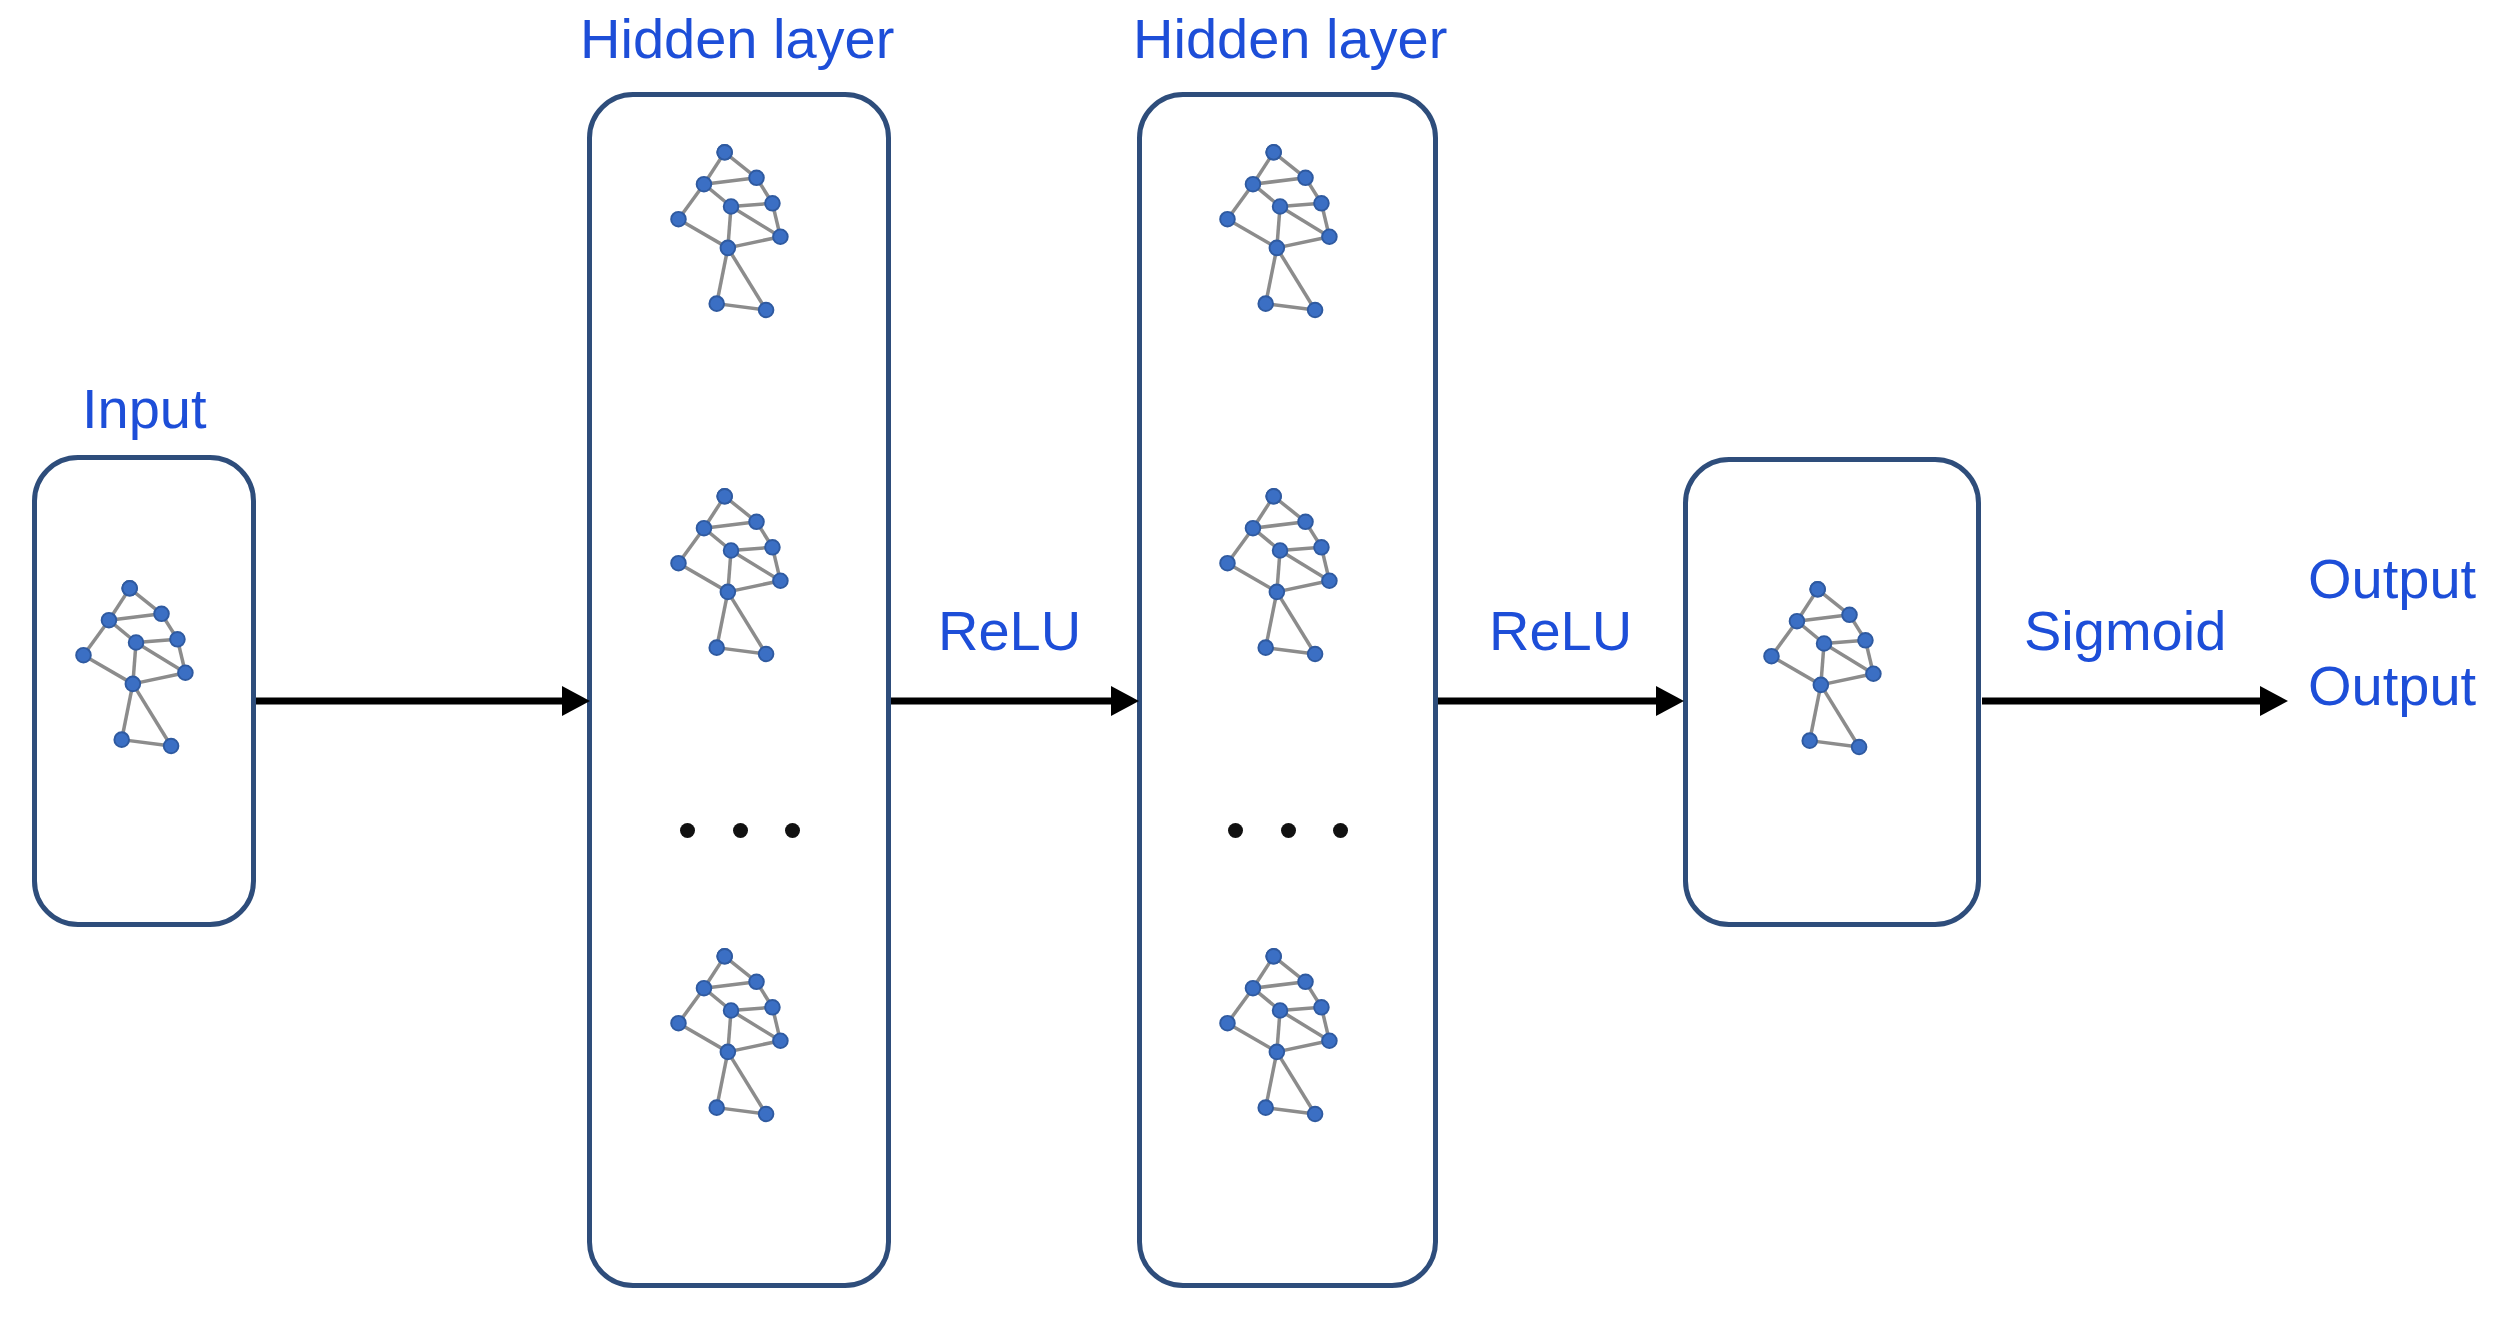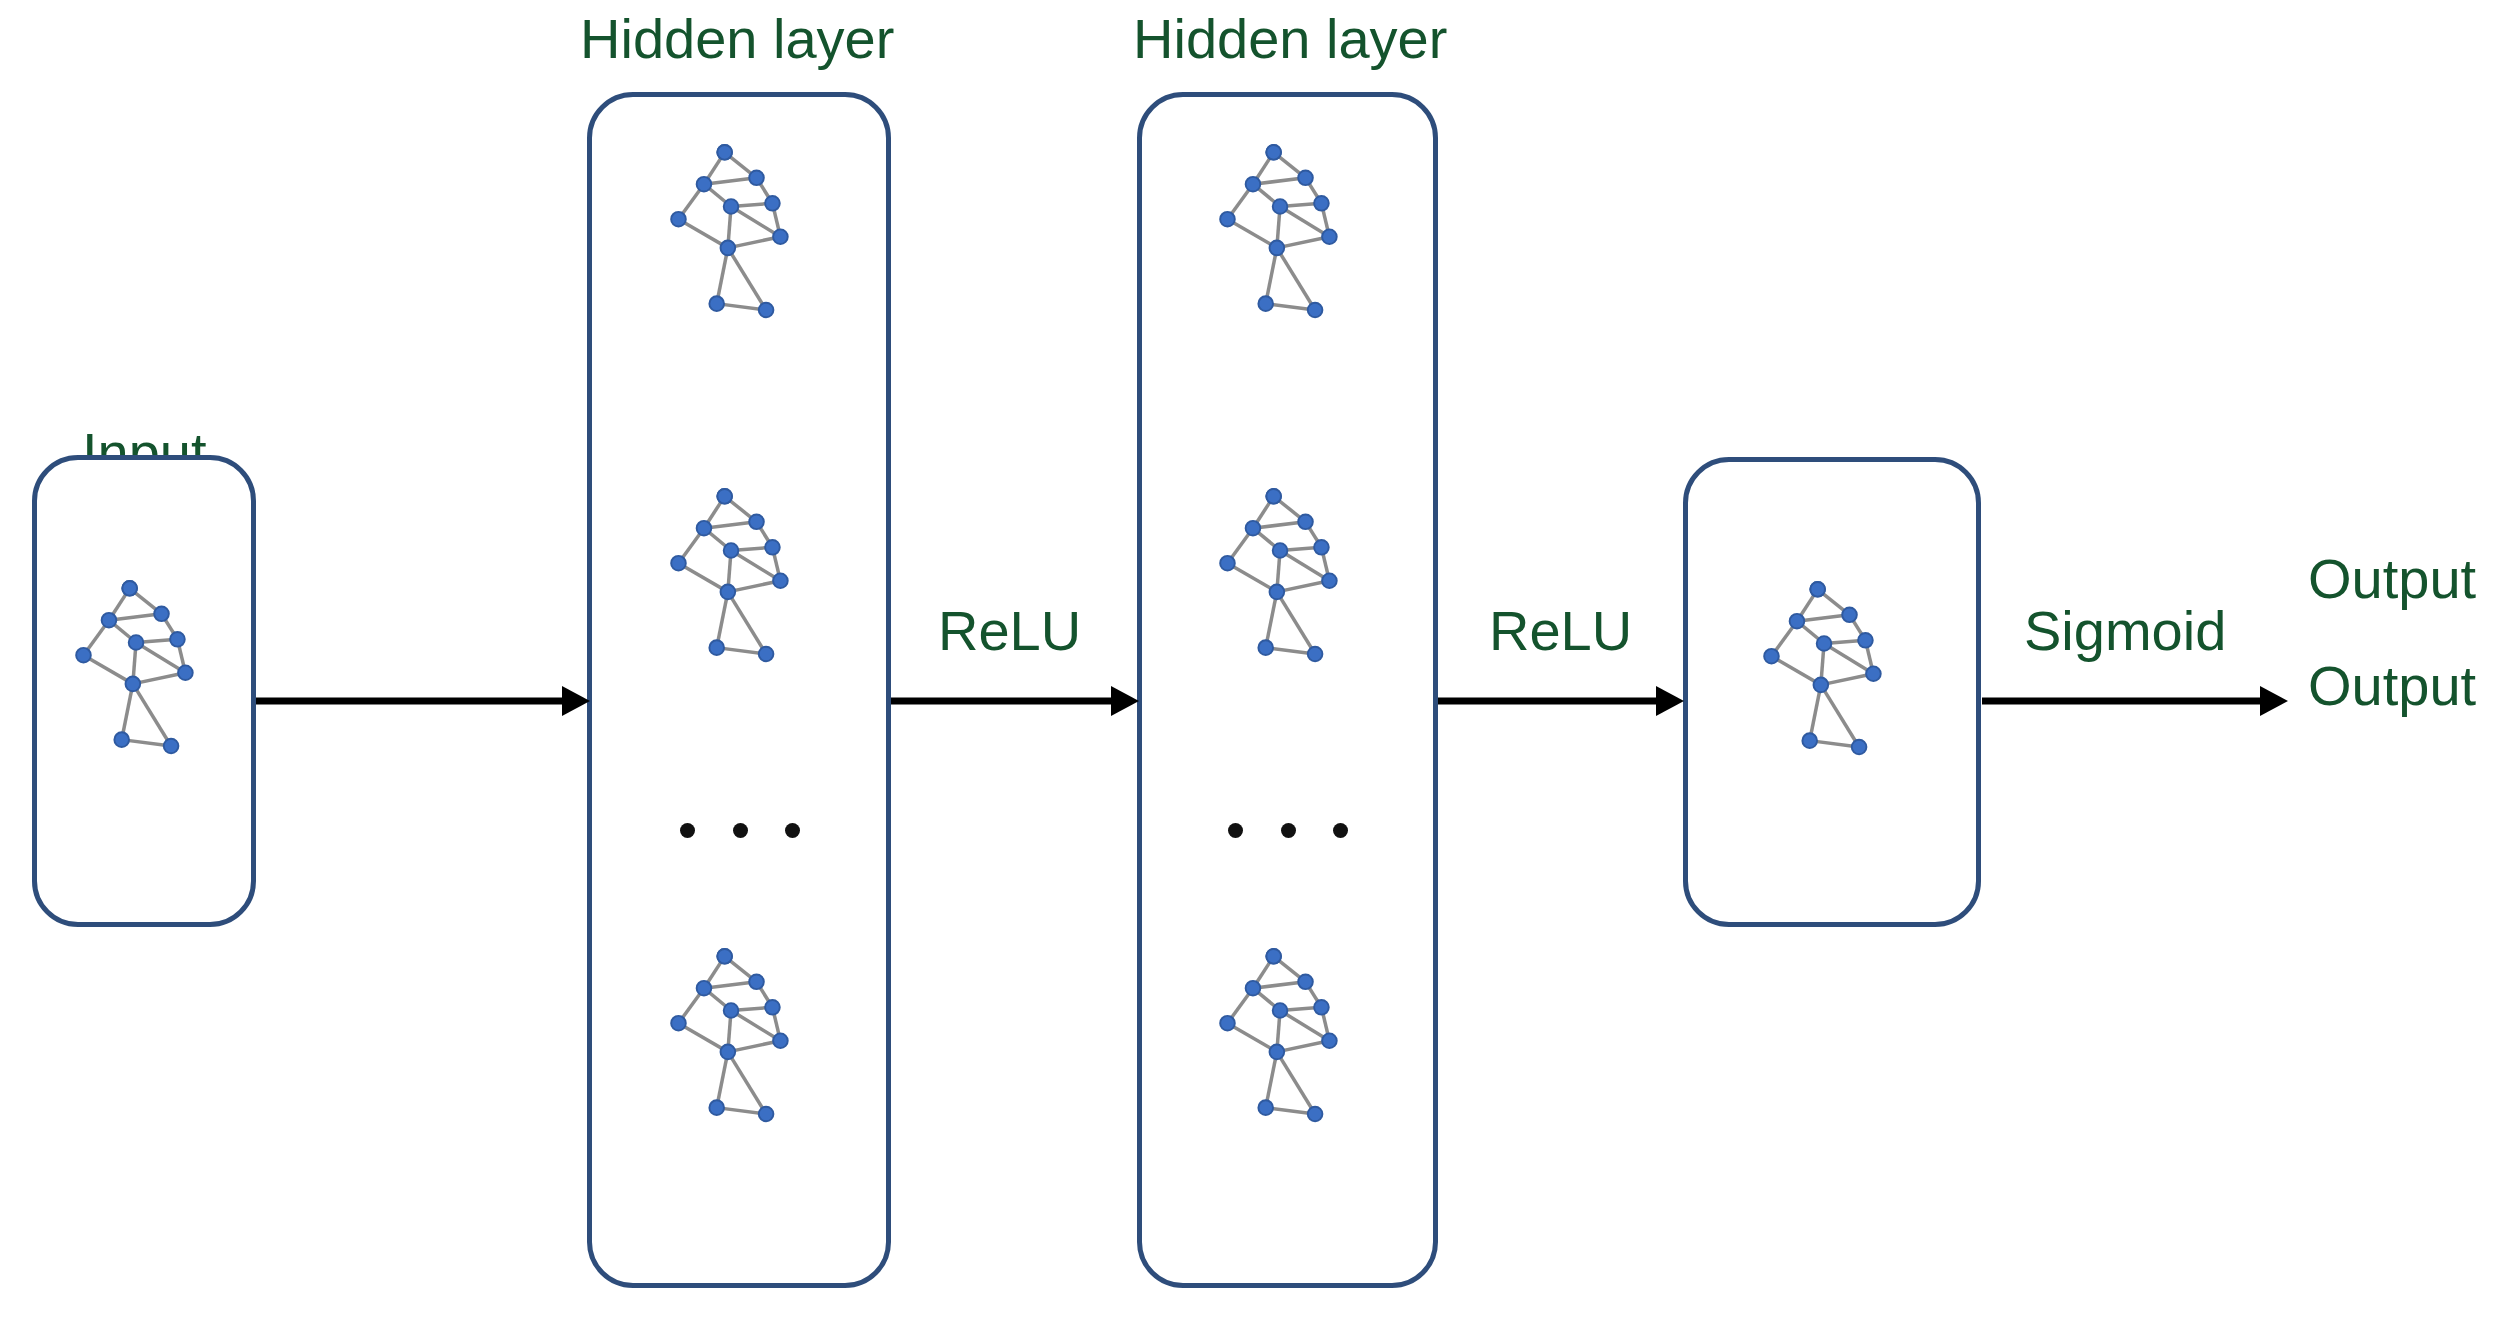--- a/index.html
+++ b/index.html
@@ -25,27 +25,27 @@
     border-radius: 46px;
     background: #ffffff;
   }
   .box-input      { left: 32px;   top: 455px; width: 224px; height: 472px; }
   .box-hidden-1   { left: 587px;  top: 92px;  width: 304px; height: 1196px; }
   .box-hidden-2   { left: 1137px; top: 92px;  width: 301px; height: 1196px; }
   .box-output     { left: 1683px; top: 457px; width: 298px; height: 470px; }
 
   .label {
     position: absolute;
-    color: #14532d;
+    color: #1d4ed8;
     font-size: 56px;
     line-height: 1.12;
     white-space: nowrap;
     font-family: "Liberation Sans", sans-serif;
   }
-  .label-input     { left: 82px;   top: 378px; margin-top: 44px; }
+  .label-input     { left: 82px;   top: 378px; }
   .label-hidden-1  { left: 580px;  top: 8px;  }
   .label-hidden-2  { left: 1133px; top: 8px;  }
   .label-relu-1    { left: 938px;  top: 600px; }
   .label-relu-2    { left: 1489px; top: 600px; }
   .label-sigmoid   { left: 2024px; top: 600px; }
   .label-output    { left: 2308px; top: 548px; }
   .label-score     { left: 2308px; top: 655px; }
 
   
   .graph {

